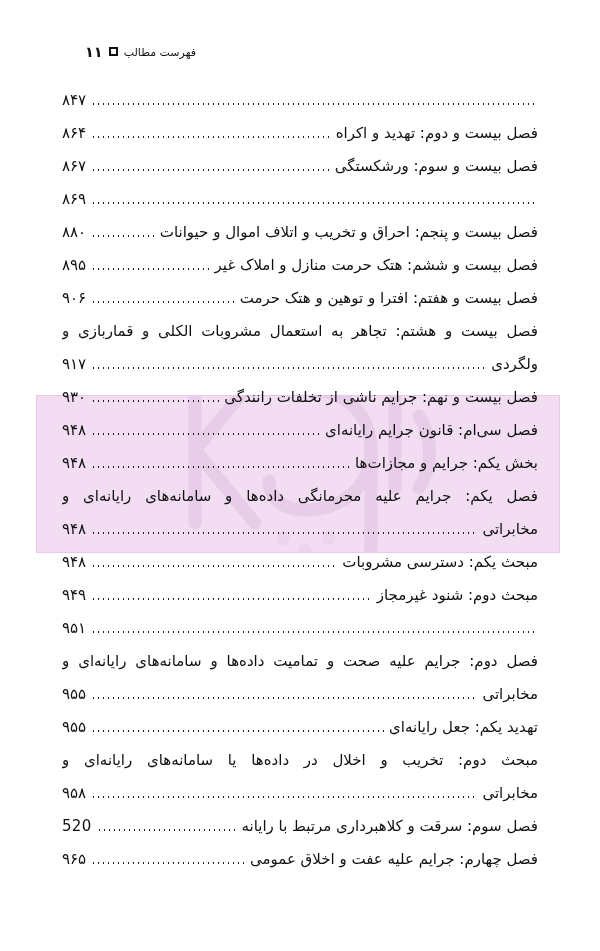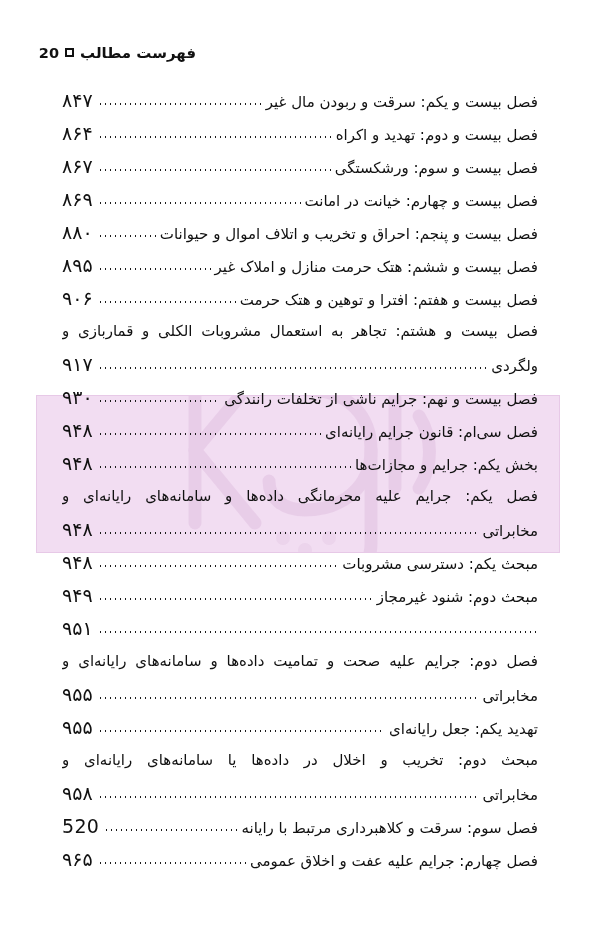--- a/index.html
+++ b/index.html
@@ -31,22 +31,22 @@
     display: flex;
     flex-direction: row;
     align-items: center;
     gap: 6px;
     font-weight: bold;
     font-size: 14.5px;
     letter-spacing: 0;
     white-space: nowrap;
   }
   .running-header .hdr-title {
-    font-weight: bold;
-    font-size: 15px;
+    font-weight: normal;
+    font-size: 11px;
   }
   .hdr-sep-icon {
     display: inline-block;
     width: 9px;
     height: 9px;
     border: 2px solid #111;
     box-sizing: border-box;
     position: relative;
     top: -1px;
   }
@@ -113,21 +113,21 @@
     height: 2px;
     background-image: radial-gradient(circle, #1a1a1a 0.9px, transparent 1.1px);
     background-size: 5px 2px;
     background-repeat: repeat-x;
     background-position: 0 0;
   }
 
   .entry-page {
     flex: 0 0 auto;
     padding-right: 5px;
-    font-size: 19px;
+    font-size: 15px;
     letter-spacing: 0.3px;
     text-align: left;
     direction: rtl;
   }
 
   
   .highlight-band {
     position: absolute;
     top: 395px;
     right: 40px;
@@ -157,21 +157,21 @@
   }
 </style>
 </head>
 <body>
 
 <div class="page">
 
   <div class="running-header">
     <span class="hdr-title">فهرست مطالب</span>
     <span class="hdr-sep-icon"></span>
-    <span class="hdr-page">20</span>
+    <span class="hdr-page">۱۱</span>
   </div>
 
   <div class="highlight-band">
     <svg class="watermark" viewBox="0 0 330 280" xmlns="http://www.w3.org/2000/svg" aria-hidden="true">
       <g fill="none" stroke="#e0bfe0" stroke-width="13" stroke-linecap="round" stroke-linejoin="round">
         <path d="M62 40 L62 185"></path>
         <path d="M62 112 L122 40"></path>
         <path d="M62 112 L122 185"></path>
         <path d="M175 52 C215 52 238 78 238 112 C238 150 208 172 172 172 C150 172 136 160 136 143"></path>
         <path d="M238 112 L238 205 C238 232 218 244 194 244"></path>
@@ -182,39 +182,37 @@
         <circle cx="150" cy="200" r="7"></circle>
         <circle cx="172" cy="212" r="7"></circle>
         <circle cx="196" cy="200" r="7"></circle>
       </g>
     </svg>
   </div>
 
   <div class="toc toc-lines">
 
     <div class="toc-entry">
-      <span class="entry-title">فصل بیست و یکم: سرقت و ربودن مال غیر</span>
       <span class="leader"></span>
       <span class="entry-page">۸۴۷</span>
     </div>
 
     <div class="toc-entry">
       <span class="entry-title">فصل بیست و دوم: تهدید و اکراه</span>
       <span class="leader"></span>
       <span class="entry-page">۸۶۴</span>
     </div>
 
     <div class="toc-entry">
       <span class="entry-title">فصل بیست و سوم: ورشکستگی</span>
       <span class="leader"></span>
       <span class="entry-page">۸۶۷</span>
     </div>
 
     <div class="toc-entry">
-      <span class="entry-title">فصل بیست و چهارم: خیانت در امانت</span>
       <span class="leader"></span>
       <span class="entry-page">۸۶۹</span>
     </div>
 
     <div class="toc-entry">
       <span class="entry-title">فصل بیست و پنجم: احراق و تخریب و اتلاف اموال و حیوانات</span>
       <span class="leader"></span>
       <span class="entry-page">۸۸۰</span>
     </div>
 

